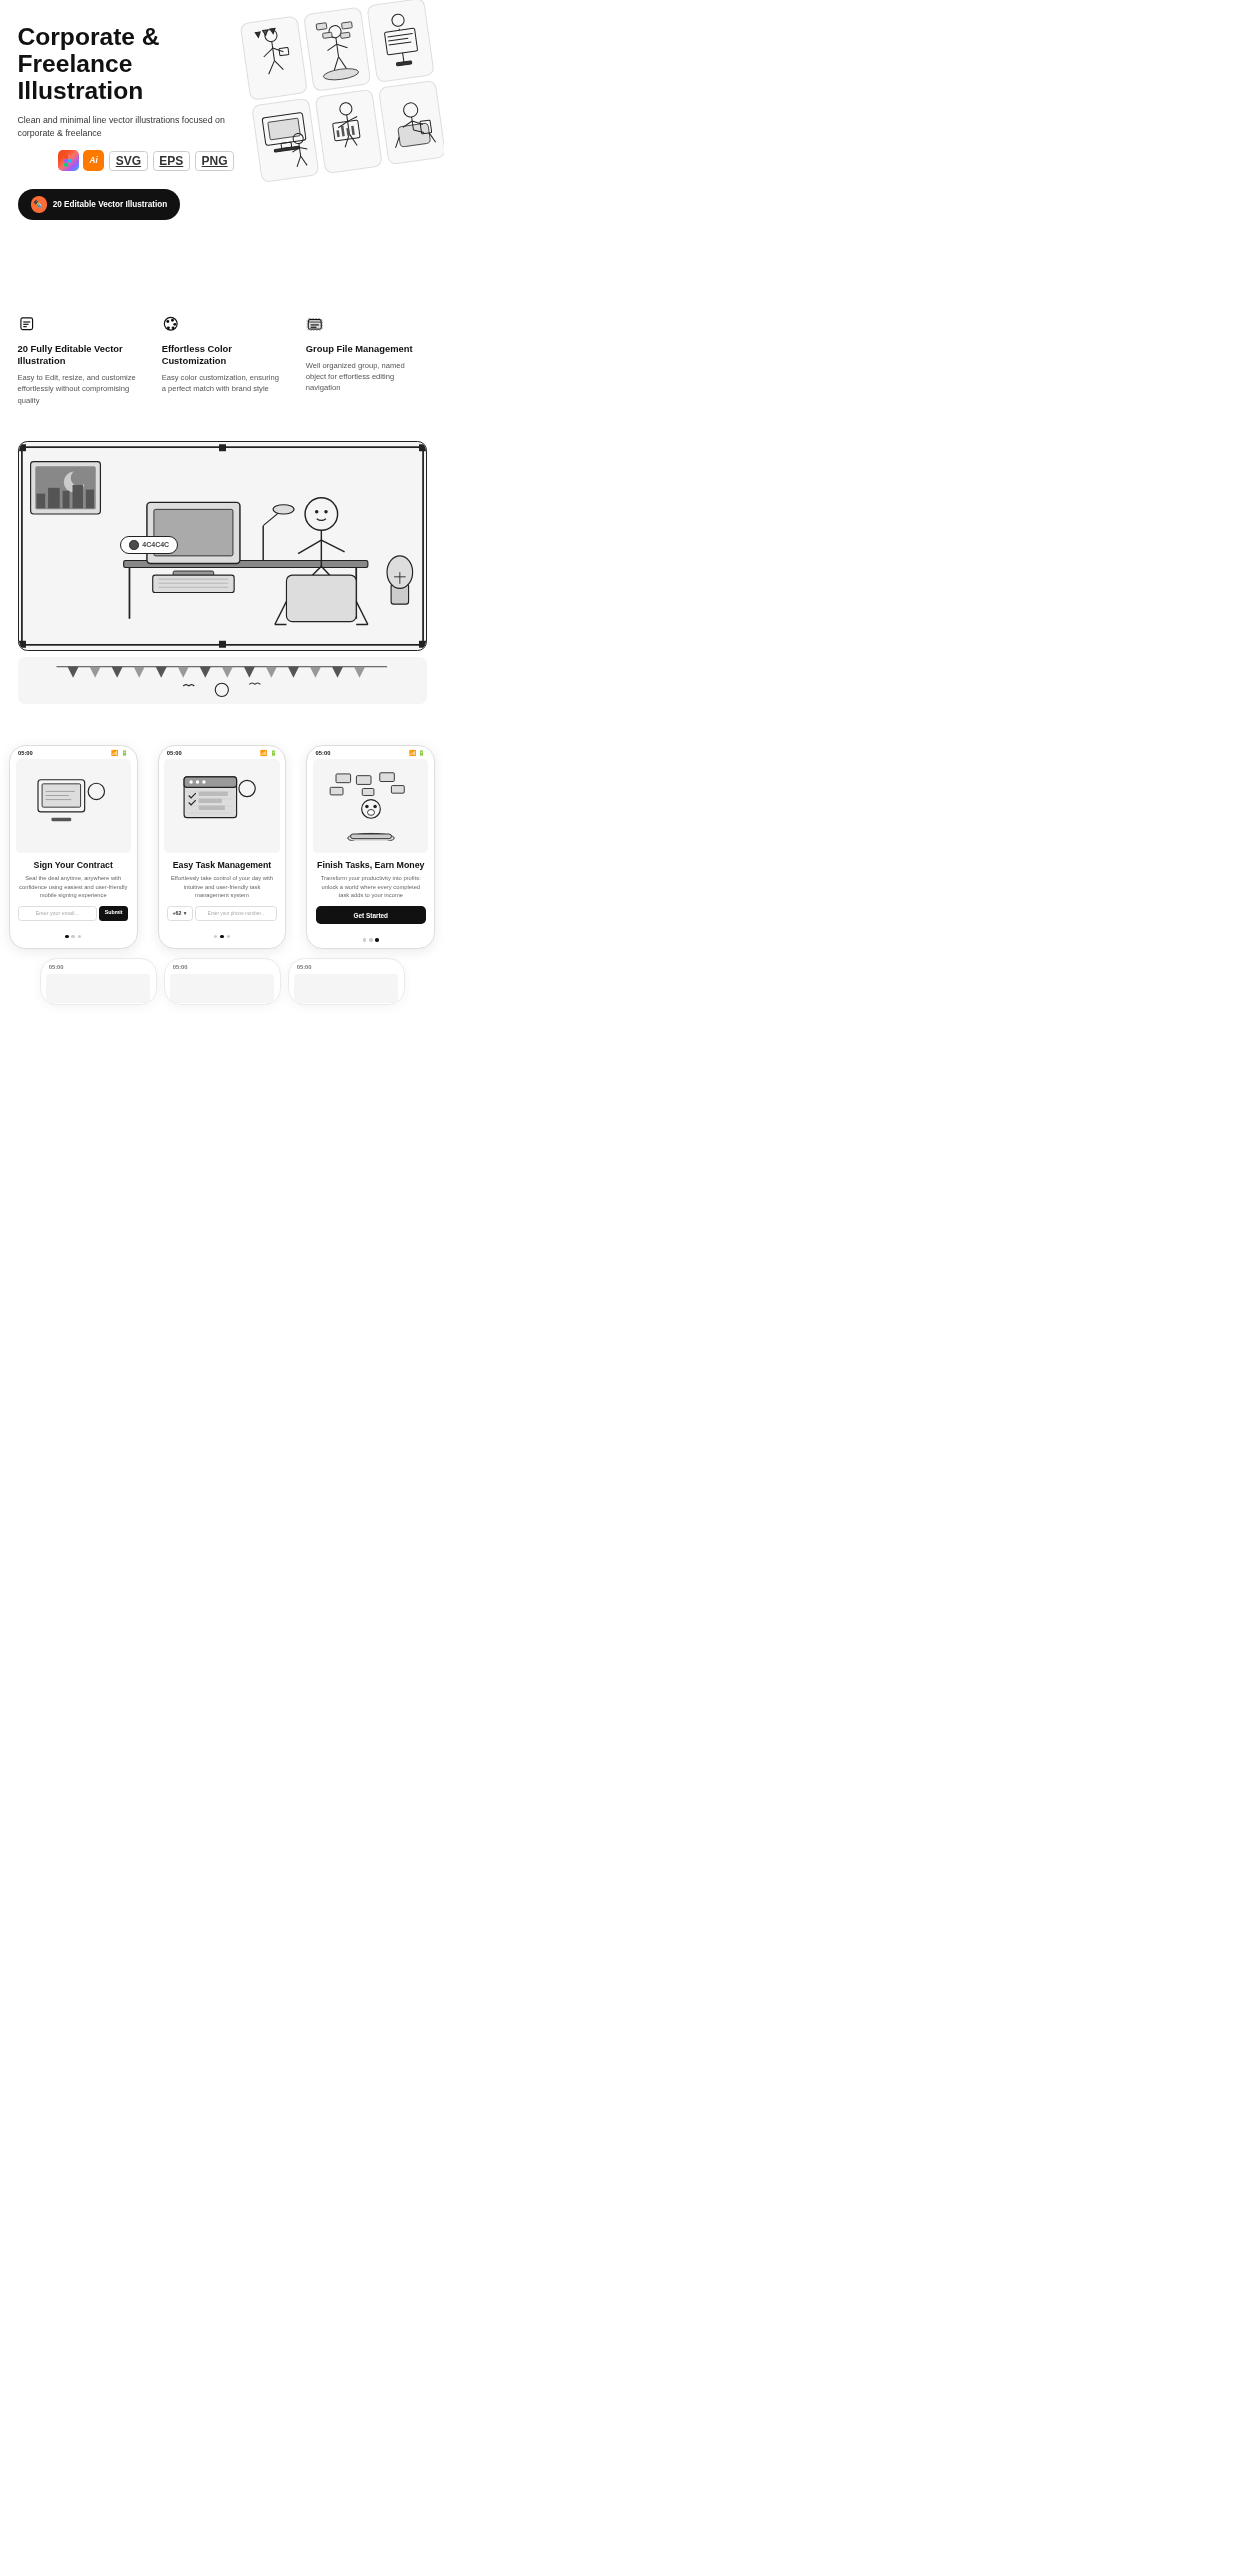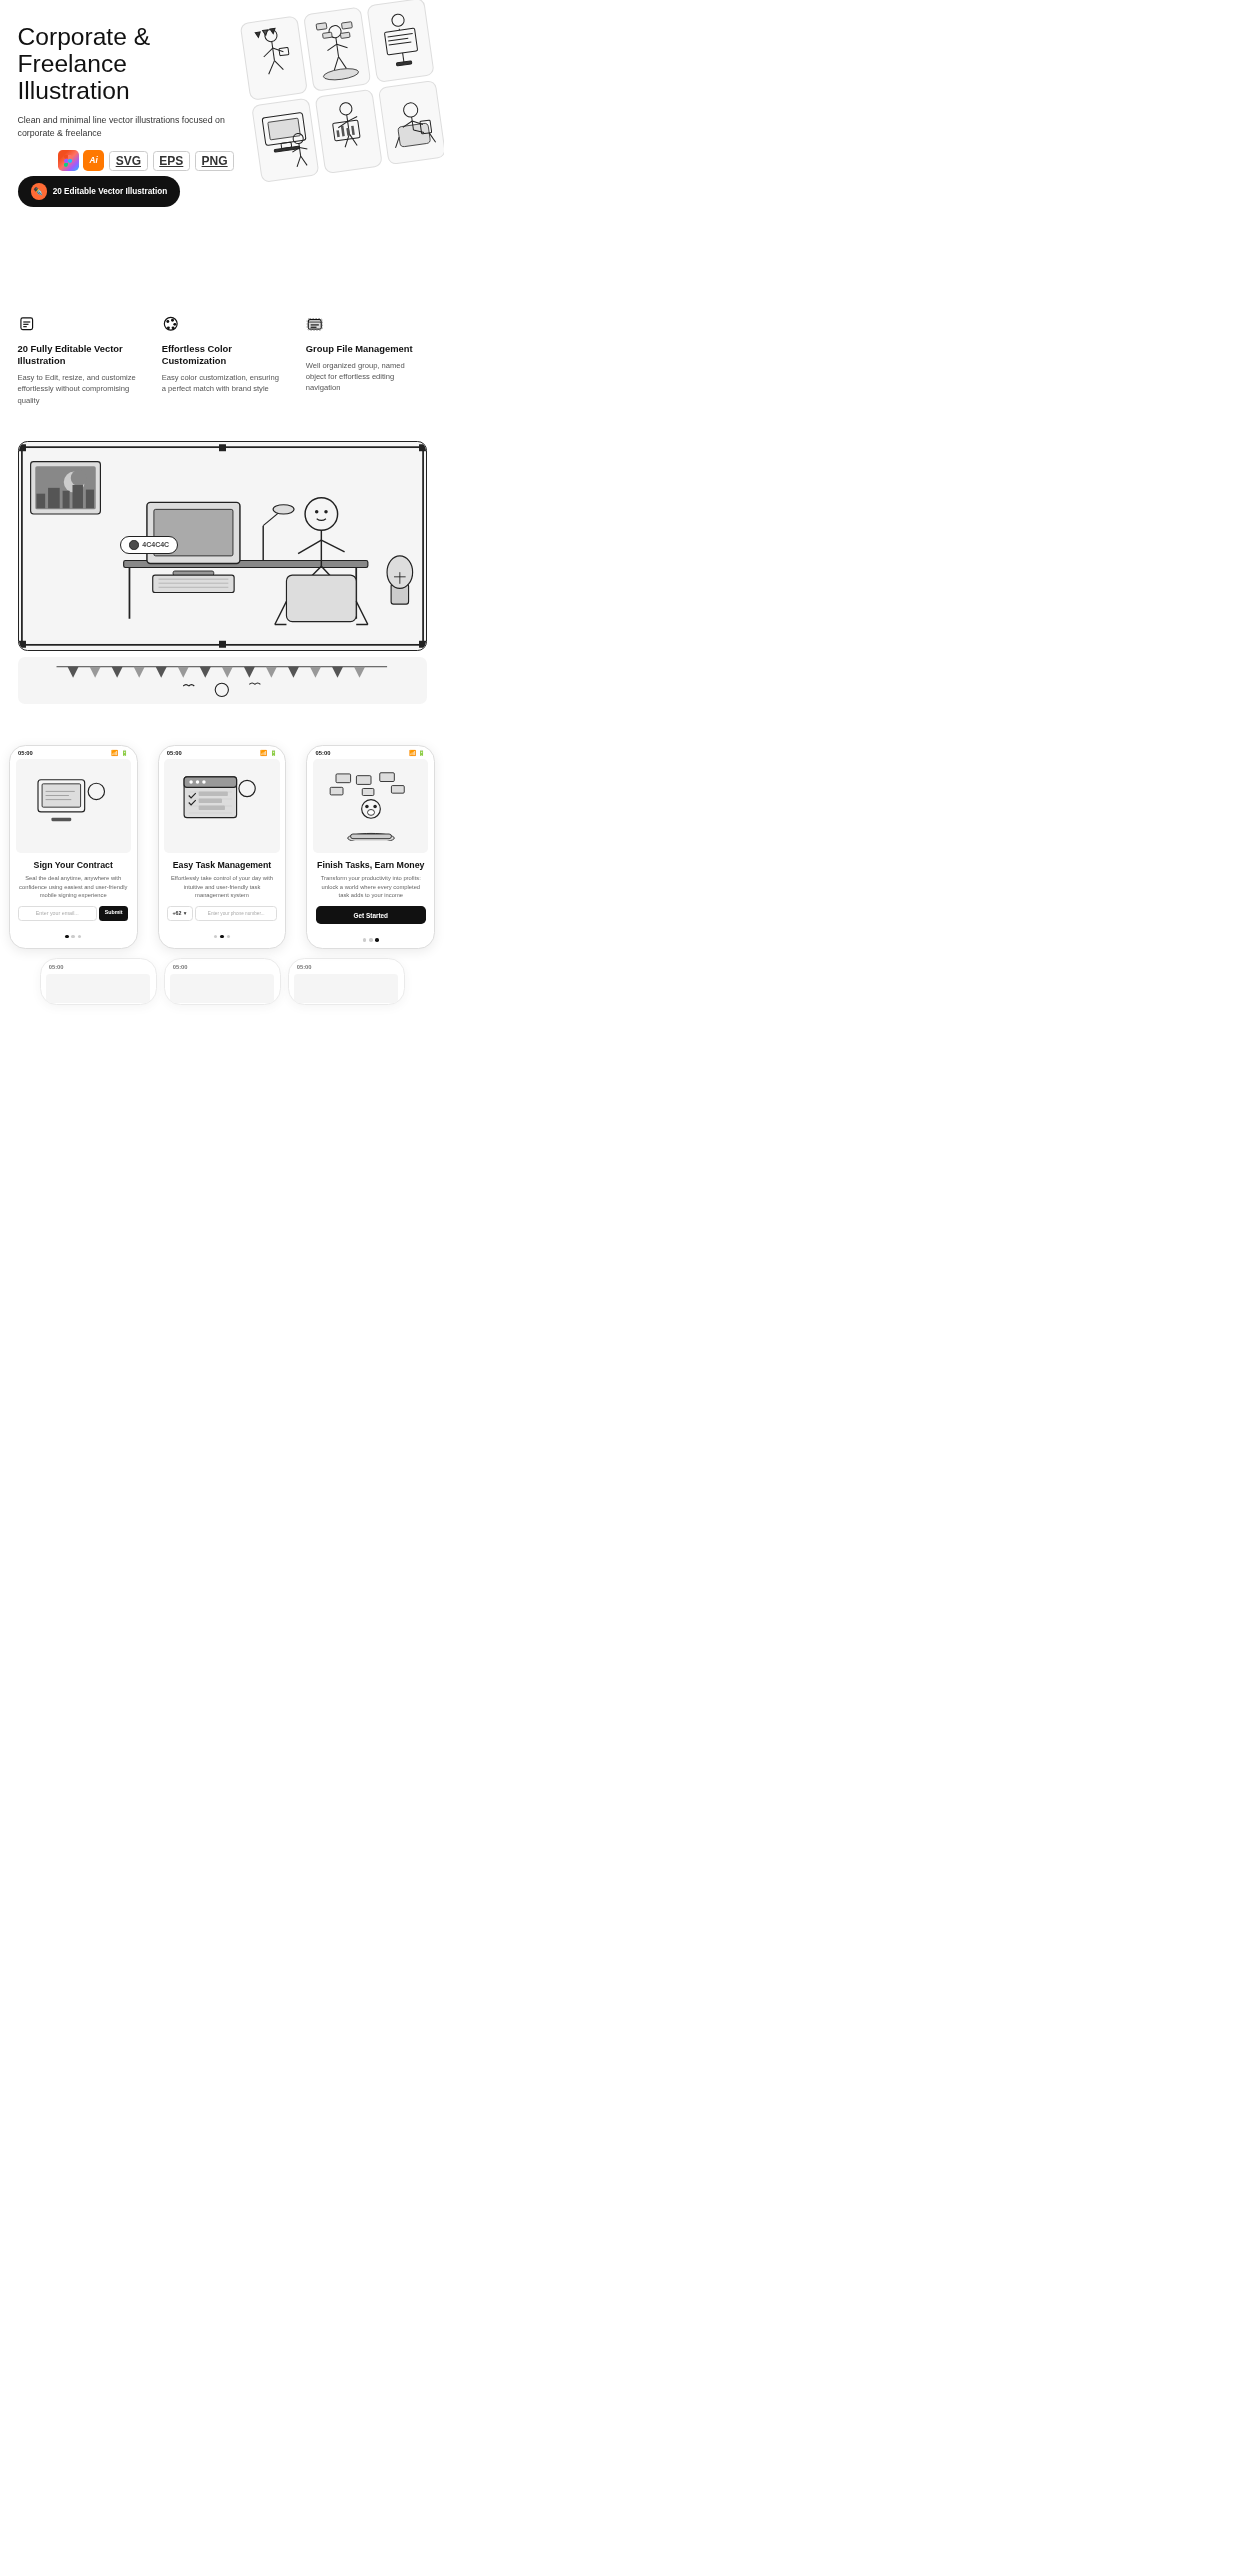--- a/index.html
+++ b/index.html
@@ -18,36 +18,36 @@
       overflow: hidden;
       min-height: 292px;
       background: #fff;
     }
     .hero-left {
       flex: 0 0 181px;
       z-index: 2;
     }
     .hero-title {
       font-size: 24.6px;
-      font-weight: 400;
+      font-weight: 700;
       line-height: 1.1;
       color: #111;
       margin-bottom: 9.4px;
     }
     .hero-desc {
       font-size: 8.8px;
       color: #333;
       line-height: 1.5;
       margin-bottom: 10px;
     }
     .format-badges {
       display: flex;
       gap: 4.7px;
       align-items: center;
-      margin-bottom: 5px;
+      margin-bottom: 18px;
       padding-left: 40px;
     }
     .badge-figma {
       width: 21px; height: 21px;
       border-radius: 4.7px;
       background: linear-gradient(135deg, #F24E1E 25%, #FF7262 50%, #A259FF 75%, #1ABCFE 100%);
       display: flex; align-items: center; justify-content: center;
       font-size: 10.5px; color: white; font-weight: bold;
     }
     .badge-ai {

